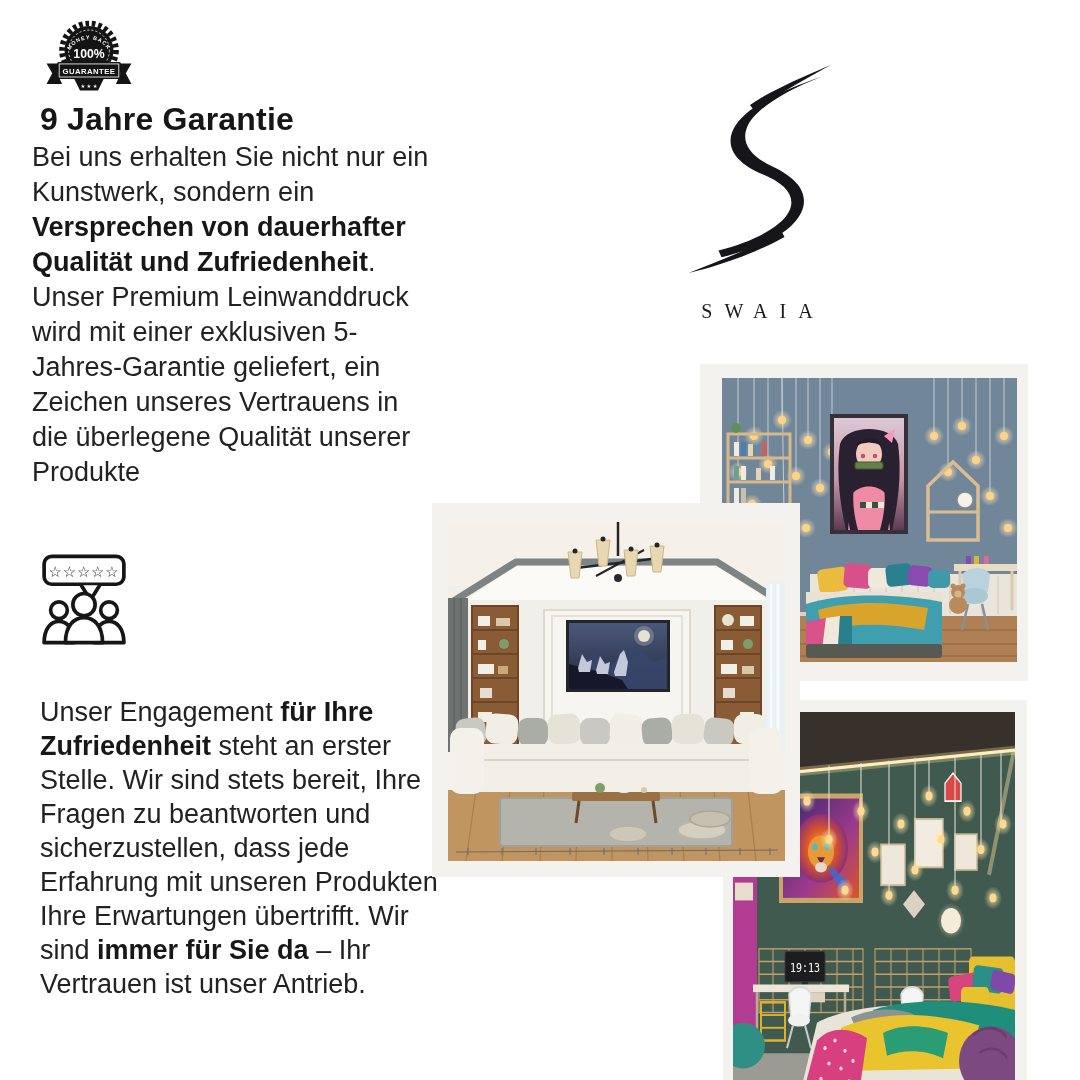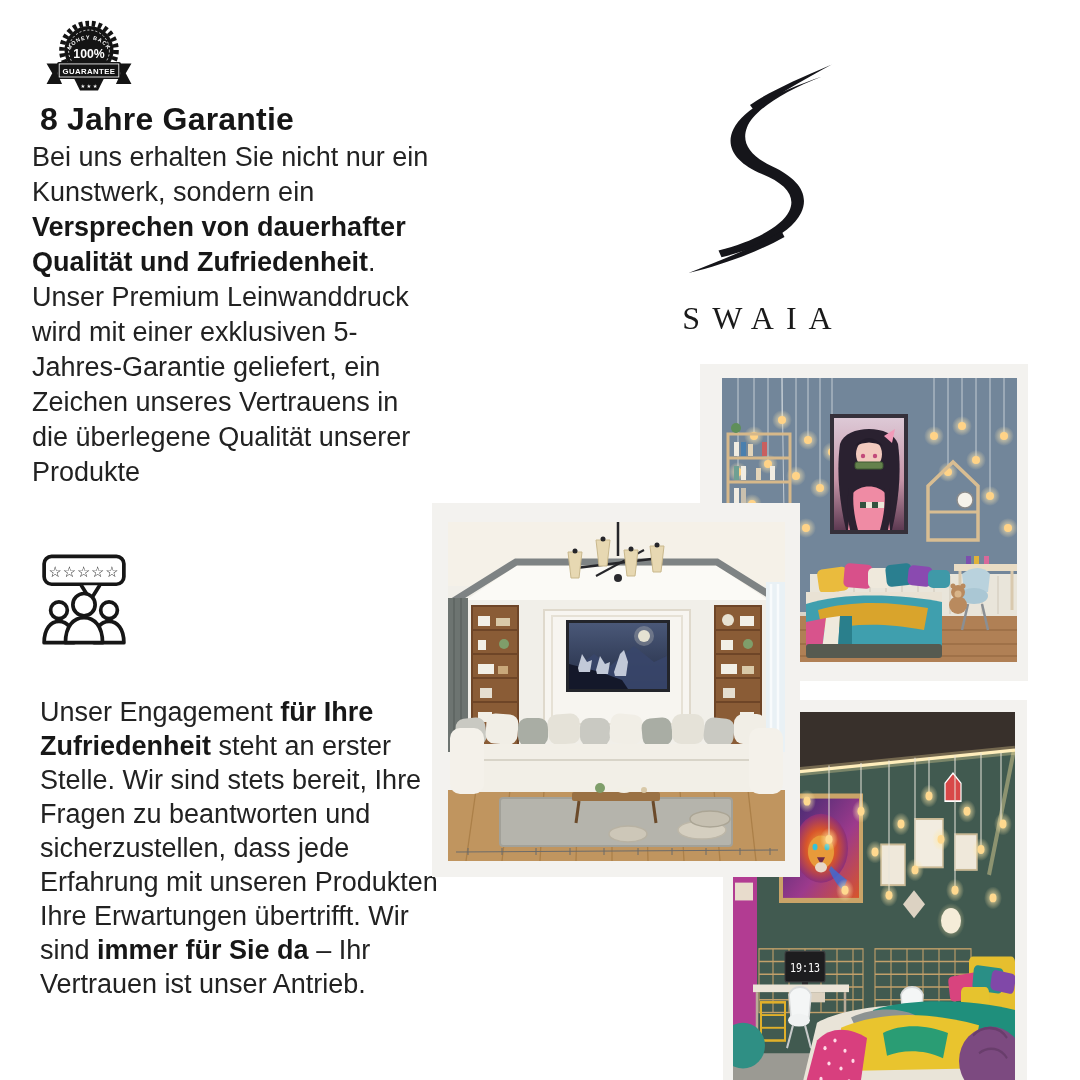--- a/index.html
+++ b/index.html
@@ -4,21 +4,21 @@
 <style>
   html,body{margin:0;padding:0;background:#ffffff;}
   #canvas{position:relative;width:1080px;height:1080px;background:#ffffff;overflow:hidden;
           font-family:"Liberation Sans",sans-serif;color:#212121;}
   .abs{position:absolute;}
   .h1{font-size:32px;font-weight:700;color:#161616;letter-spacing:.2px;line-height:36px;}
   .body-text{font-size:27px;line-height:35px;color:#222222;font-weight:400;}
   .body-text b{font-weight:700;color:#171717;}
   .photo-card{background:#f3f2ef;box-sizing:border-box;}
   .photo-card svg{display:block;width:100%;height:100%;}
-  .brand-word{font-family:"Liberation Serif",serif;font-size:32px;letter-spacing:12px;
+  .brand-word{font-family:"Liberation Serif",serif;font-size:20px;letter-spacing:12px;
               color:#1a1a1a;text-align:center;font-weight:400;}
 </style>
 </head>
 <body>
 
 <div id="canvas">
 
   <svg class="abs" style="left:40px;top:13px;width:98px;height:88px;" viewBox="0 0 120 104">
     <defs>
         <path id="arcTop" d="M34,50 A27,27 0 0 1 86,50" fill="none"></path>
@@ -32,21 +32,21 @@
     <text x="60" y="53" text-anchor="middle" font-size="15" font-weight="bold" fill="#ffffff">100%</text>
     <polygon points="8,60 27,60 21,72 27,85 8,85 15,72" fill="#141414"></polygon>
     <polygon points="112,60 93,60 99,72 93,85 112,85 105,72" fill="#141414"></polygon>
     <rect x="21" y="58" width="78" height="21" rx="2" fill="#141414"></rect>
     <rect x="23.5" y="60.5" width="73" height="16" fill="none" stroke="#ffffff" stroke-width="1"></rect>
     <text x="60" y="73" text-anchor="middle" font-size="9.5" font-weight="bold" fill="#ffffff" letter-spacing=".5">GUARANTEE</text>
     <polygon points="42,79 78,79 71,93 49,93" fill="#141414"></polygon>
     <text x="60" y="90" text-anchor="middle" font-size="6.5" fill="#ffffff">★ ★ ★</text>
   </svg>
 
-  <div class="abs h1" style="left:40px;top:101px;">8 Jahre Garantie</div>
+  <div class="abs h1" style="left:40px;top:101px;">9 Jahre Garantie</div>
   <div class="abs body-text" style="left:32px;top:140px;width:402px;"><span>Bei uns erhalten Sie nicht nur ein Kunstwerk, sondern ein </span><b>Versprechen von dauerhafter Qualität und Zufriedenheit</b><span>. Unser Premium Leinwanddruck wird mit einer exklusiven 5-Jahres-Garantie geliefert, ein Zeichen unseres Vertrauens in die überlegene Qualität unserer Produkte</span></div>
 
   <svg class="abs" style="left:33px;top:549px;width:102px;height:102px;" viewBox="0 0 110 110">
     <g stroke="#161616" stroke-width="4" fill="#ffffff" stroke-linejoin="round">
       <rect x="12" y="8" width="86" height="30" rx="8"></rect>
       <path d="M52,39 L62,55 L72,39"></path>
     </g>
     <text x="55" y="30" text-anchor="middle" font-size="16" letter-spacing="1" fill="#161616">☆☆☆☆☆</text>
     <g stroke="#161616" stroke-width="4" fill="#ffffff" stroke-linejoin="round">
       <circle cx="28" cy="66" r="9"></circle>

